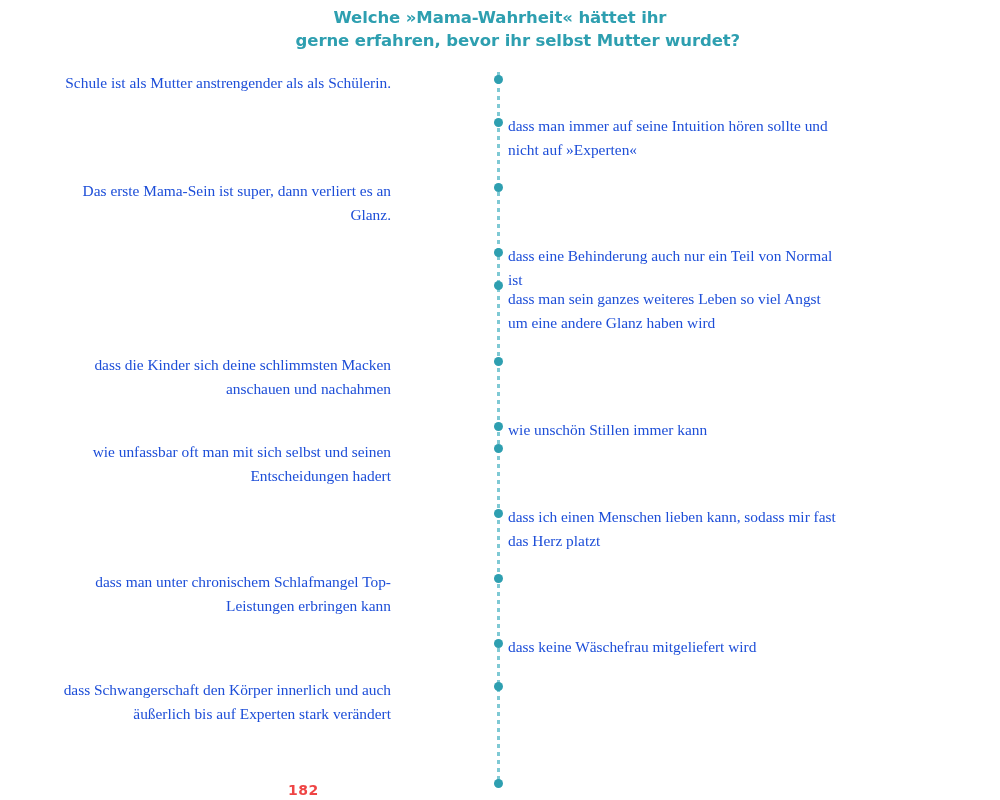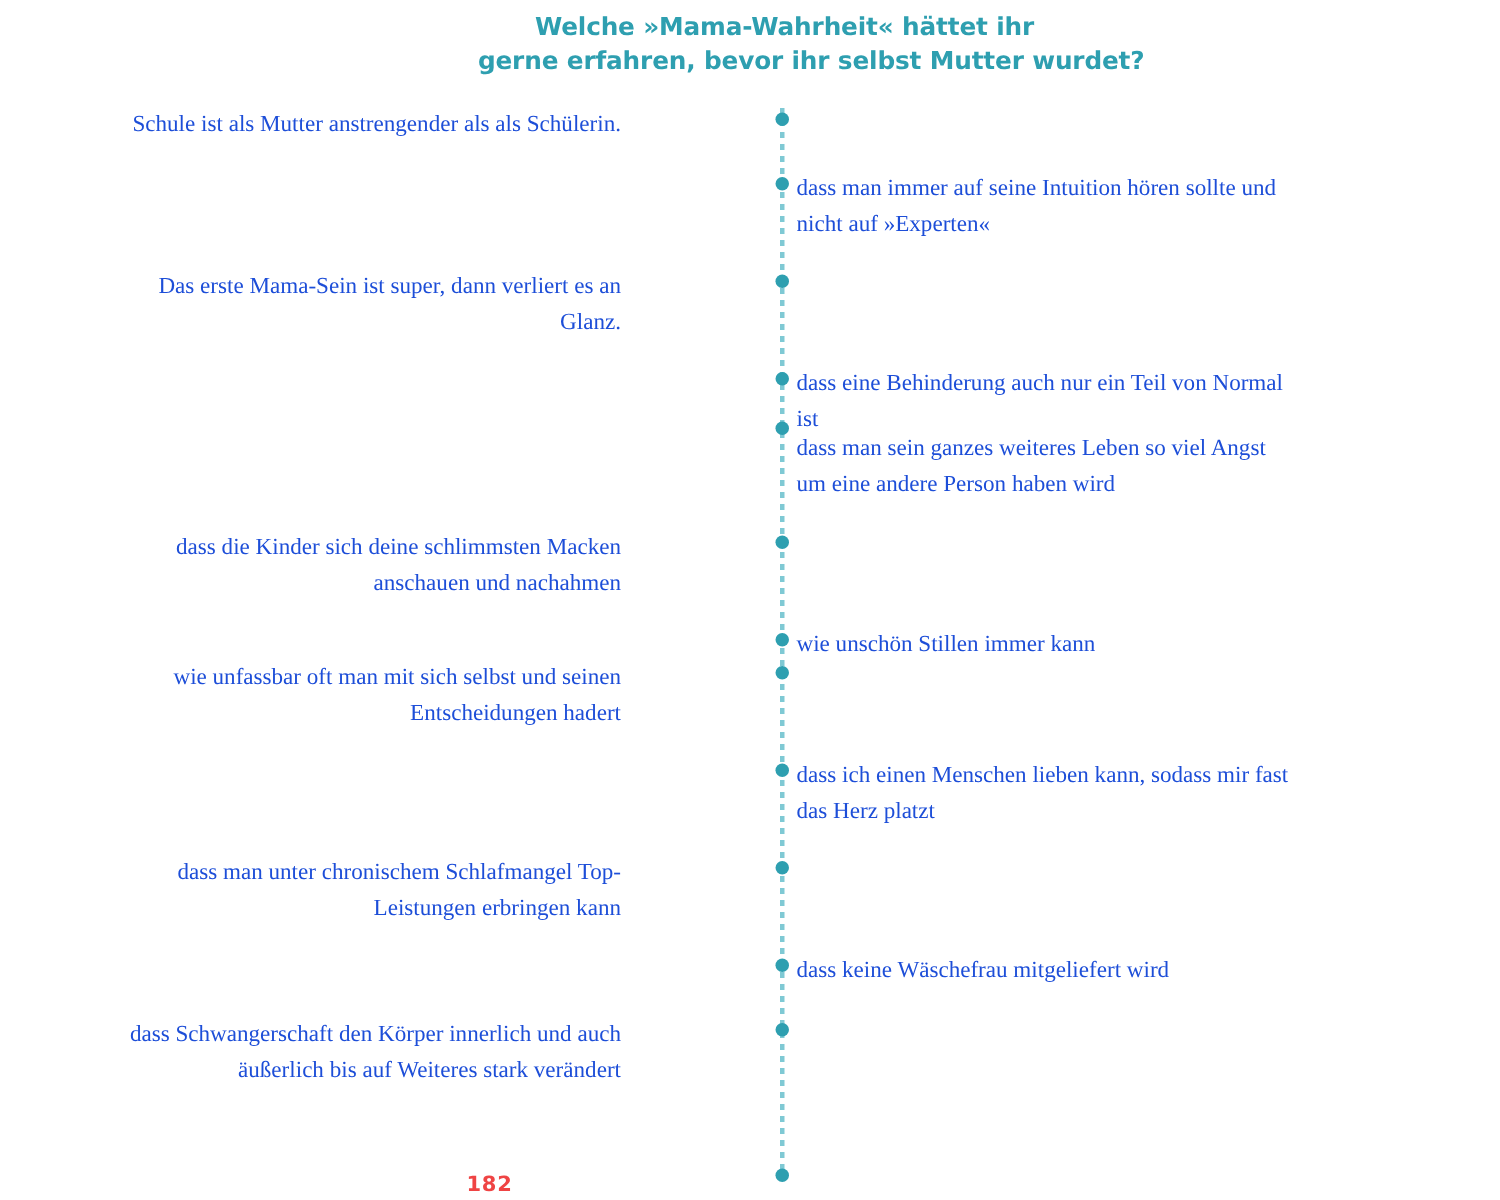--- a/index.html
+++ b/index.html
@@ -14,21 +14,20 @@
     font-family: "Liberation Serif", serif;
     overflow: hidden;
   }
 
   #page {
     position: absolute;
     left: 0; top: 0;
     width: 906px;
     height: 800px;
     background: #ffffff;
-    margin-left: 23px;
   }
 
   
   .heading {
     position: absolute;
     left: 260px;
     top: 6px;
     width: 480px;
     text-align: center;
     font-family: "DejaVu Sans", sans-serif;
@@ -110,33 +109,33 @@
   <div id="entries-container">
       <div class="dot" style="top: 75px;"></div>
       <div class="entry left" style="top: 71px;">Schule ist als Mutter anstrengender als als Schülerin.</div>
       <div class="dot" style="top: 118px;"></div>
       <div class="entry right" style="top: 114px;">dass man immer auf seine Intuition hören sollte und nicht auf »Experten«</div>
       <div class="dot" style="top: 183px;"></div>
       <div class="entry left" style="top: 179px;">Das erste Mama-Sein ist super, dann verliert es an Glanz.</div>
       <div class="dot" style="top: 248px;"></div>
       <div class="entry right" style="top: 244px;">dass eine Behinderung auch nur ein Teil von Normal ist</div>
       <div class="dot" style="top: 281px;"></div>
-      <div class="entry right" style="top: 287px;">dass man sein ganzes weiteres Leben so viel Angst um eine andere Person haben wird</div>
+      <div class="entry right" style="top: 287px;">dass man sein ganzes weiteres Leben so viel Angst um eine andere Glanz haben wird</div>
       <div class="dot" style="top: 357px;"></div>
       <div class="entry left" style="top: 353px;">dass die Kinder sich deine schlimmsten Macken anschauen und nachahmen</div>
       <div class="dot" style="top: 422px;"></div>
       <div class="entry right" style="top: 418px;">wie unschön Stillen immer kann</div>
       <div class="dot" style="top: 444px;"></div>
       <div class="entry left" style="top: 440px;">wie unfassbar oft man mit sich selbst und seinen Entscheidungen hadert</div>
       <div class="dot" style="top: 509px;"></div>
       <div class="entry right" style="top: 505px;">dass ich einen Menschen lieben kann, sodass mir fast das Herz platzt</div>
       <div class="dot" style="top: 574px;"></div>
       <div class="entry left" style="top: 570px;">dass man unter chronischem Schlafmangel Top-Leistungen erbringen kann</div>
       <div class="dot" style="top: 639px;"></div>
       <div class="entry right" style="top: 635px;">dass keine Wäschefrau mitgeliefert wird</div>
       <div class="dot" style="top: 682px;"></div>
-      <div class="entry left" style="top: 678px;">dass Schwangerschaft den Körper innerlich und auch äußerlich bis auf Weiteres stark verändert</div>
+      <div class="entry left" style="top: 678px;">dass Schwangerschaft den Körper innerlich und auch äußerlich bis auf Experten stark verändert</div>
       <div class="dot" style="top: 779px;"></div>
     </div>
 
   <div class="page-number">182</div>
 
 </div>
 
 </body></html>

